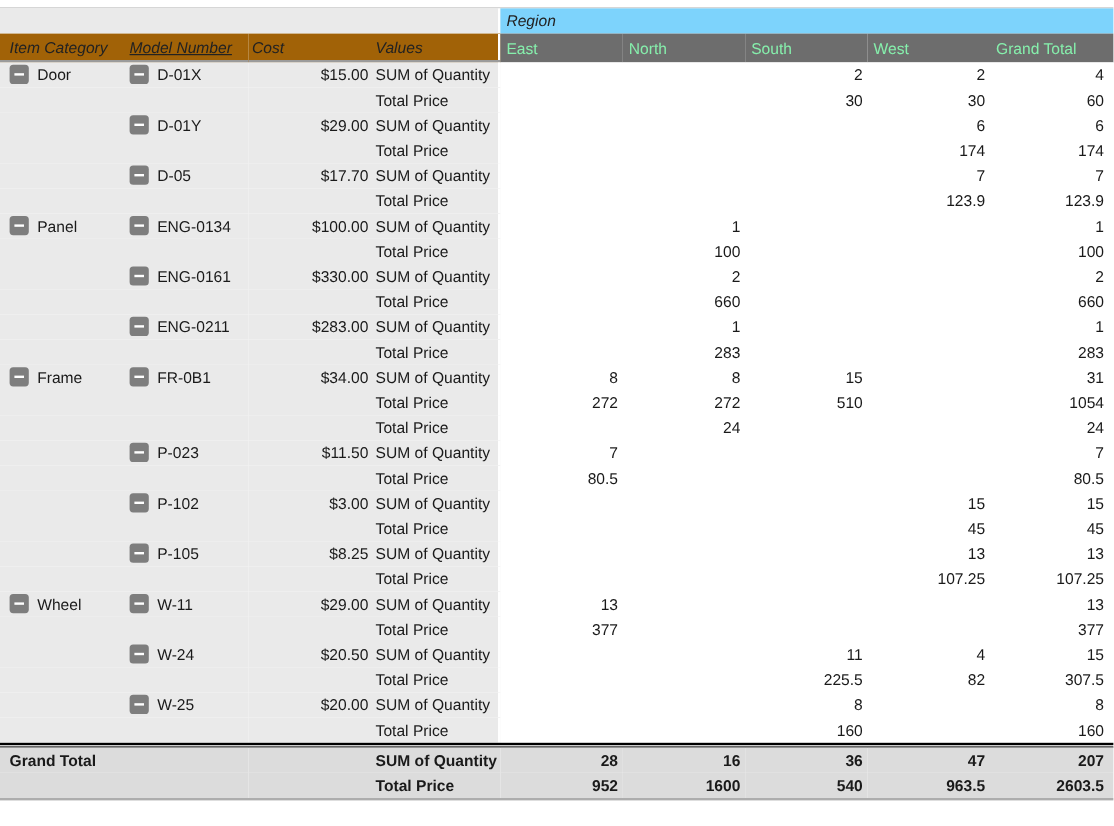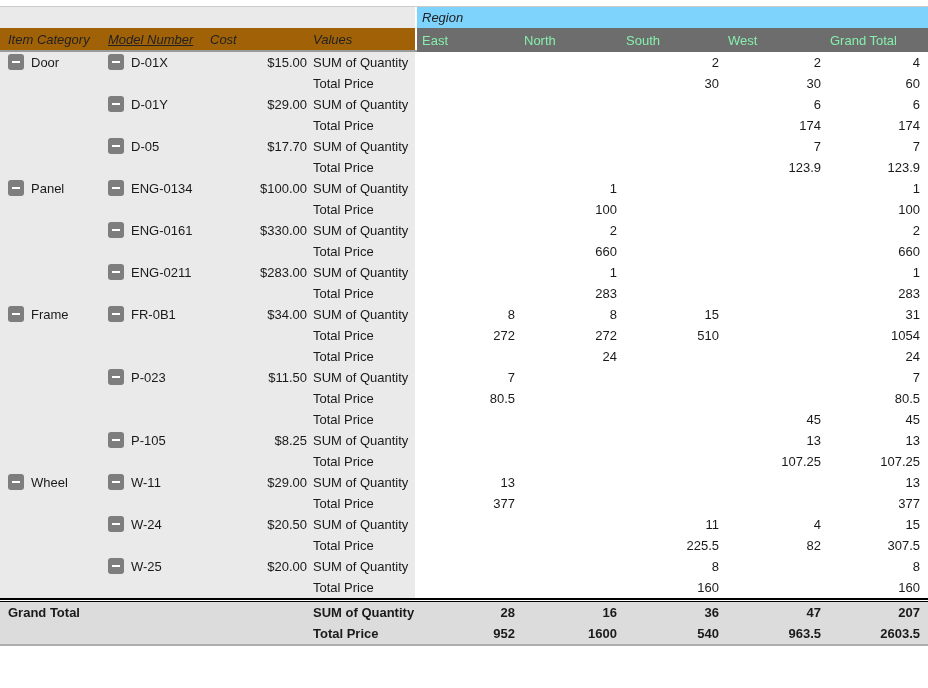--- a/index.html
+++ b/index.html
@@ -258,20 +258,31 @@
           <td class="lc cost"></td>
           <td class="lc vals gap"><span>Total Price</span></td>
           <td class="num">80.5</td>
           <td class="num"></td>
           <td class="num"></td>
           <td class="num"></td>
           <td class="num gtcol">80.5</td>
         </tr>
         <tr>
           <td class="lc cat-cell"></td>
+          <td class="lc model-cell"><span class="minus-btn"><span class="minus-bar"></span></span><span>P-102</span></td>
+          <td class="lc cost"><span>$3.00</span></td>
+          <td class="lc vals gap"><span>SUM of Quantity</span></td>
+          <td class="num"></td>
+          <td class="num"></td>
+          <td class="num"></td>
+          <td class="num">15</td>
+          <td class="num gtcol">15</td>
+        </tr>
+        <tr>
+          <td class="lc cat-cell"></td>
           <td class="lc model-cell"></td>
           <td class="lc cost"></td>
           <td class="lc vals gap"><span>Total Price</span></td>
           <td class="num"></td>
           <td class="num"></td>
           <td class="num"></td>
           <td class="num">45</td>
           <td class="num gtcol">45</td>
         </tr>
         <tr>

